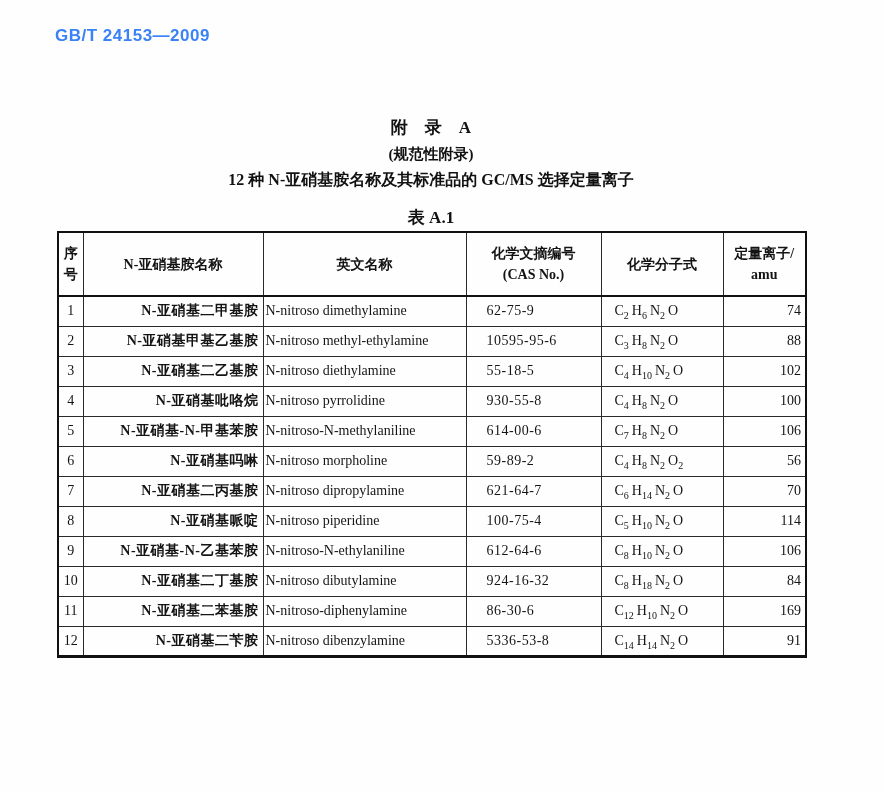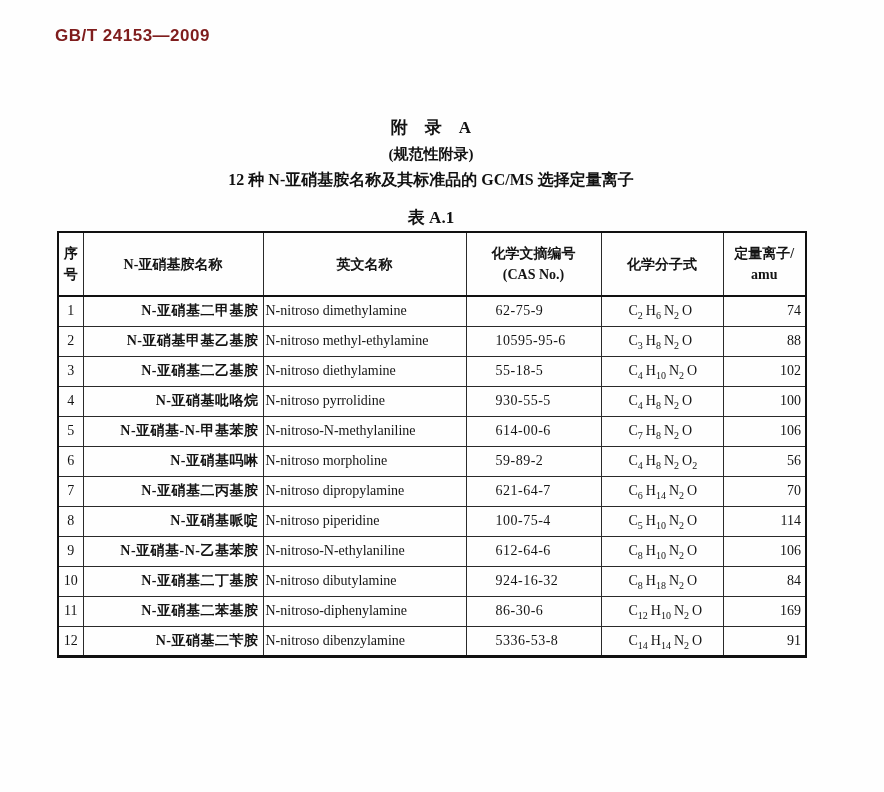--- a/index.html
+++ b/index.html
@@ -9,21 +9,21 @@
     font-family:"Liberation Serif", serif;
     color:#111;
     position:relative;
     overflow:hidden;
   }
   .page{position:absolute;inset:0;background:#fefefe;}
   .doc-number{
     position:absolute;left:55px;top:26px;
     font-family:"Liberation Sans", sans-serif;
     font-weight:bold;font-size:17px;letter-spacing:0.5px;
-    color:#7f1d1d;
+    color:#3b82f6;
   }
   .title-block{position:absolute;left:57px;width:748px;text-align:center;}
   .appendix-title{top:116px;font-size:17px;font-weight:bold;}
   .appendix-subtitle{top:145px;font-size:15px;font-weight:bold;}
   .section-title{top:170px;font-size:16px;font-weight:bold;}
   .table-caption{top:206px;font-size:17px;font-weight:bold;}
 
   table.data-table{
     position:absolute;left:57px;top:231px;width:748px;
     border-collapse:collapse;table-layout:fixed;
@@ -49,22 +49,22 @@
   .data-table thead th{
     height:64px;text-align:center;
     font-weight:bold;font-size:14px;
     border-bottom:2px solid #111;
     line-height:1.5;
   }
   .data-table tbody td{height:30px;}
   td.td-no{text-align:center;padding:0;}
   td.td-cn{padding-left:11px;font-weight:600;letter-spacing:0.5px;text-align:right;}
   td.td-en{padding-left:2px;}
-  td.td-cas{padding-left:29px;letter-spacing:0.5px;}
-  td.td-formula{padding-left:27px;}
+  td.td-cas{padding-left:20px;letter-spacing:0.5px;}
+  td.td-formula{padding-left:13px;}
   td.td-ion{text-align:right;}
   .data-table tbody tr:last-child td{border-bottom:3px solid #111;}
 
   .fg{margin-right:3px;}
   .td-formula sub{font-size:10px;line-height:0;}
 </style>
 </head>
 <body>
 
 <div class="page">
@@ -120,21 +120,21 @@
           <td class="td-cn">N-亚硝基二乙基胺</td>
           <td class="td-en">N-nitroso diethylamine</td>
           <td class="td-cas">55-18-5</td>
           <td class="td-formula"><span class="fg">C<sub>4</sub></span><span class="fg">H<sub>10</sub></span><span class="fg">N<sub>2</sub></span><span class="fg">O</span></td>
           <td class="td-ion">102</td>
         </tr>
         <tr>
           <td class="td-no">4</td>
           <td class="td-cn">N-亚硝基吡咯烷</td>
           <td class="td-en">N-nitroso pyrrolidine</td>
-          <td class="td-cas">930-55-5</td>
+          <td class="td-cas">930-55-8</td>
           <td class="td-formula"><span class="fg">C<sub>4</sub></span><span class="fg">H<sub>8</sub></span><span class="fg">N<sub>2</sub></span><span class="fg">O</span></td>
           <td class="td-ion">100</td>
         </tr>
         <tr>
           <td class="td-no">5</td>
           <td class="td-cn">N-亚硝基-N-甲基苯胺</td>
           <td class="td-en">N-nitroso-N-methylaniline</td>
           <td class="td-cas">614-00-6</td>
           <td class="td-formula"><span class="fg">C<sub>7</sub></span><span class="fg">H<sub>8</sub></span><span class="fg">N<sub>2</sub></span><span class="fg">O</span></td>
           <td class="td-ion">106</td>

